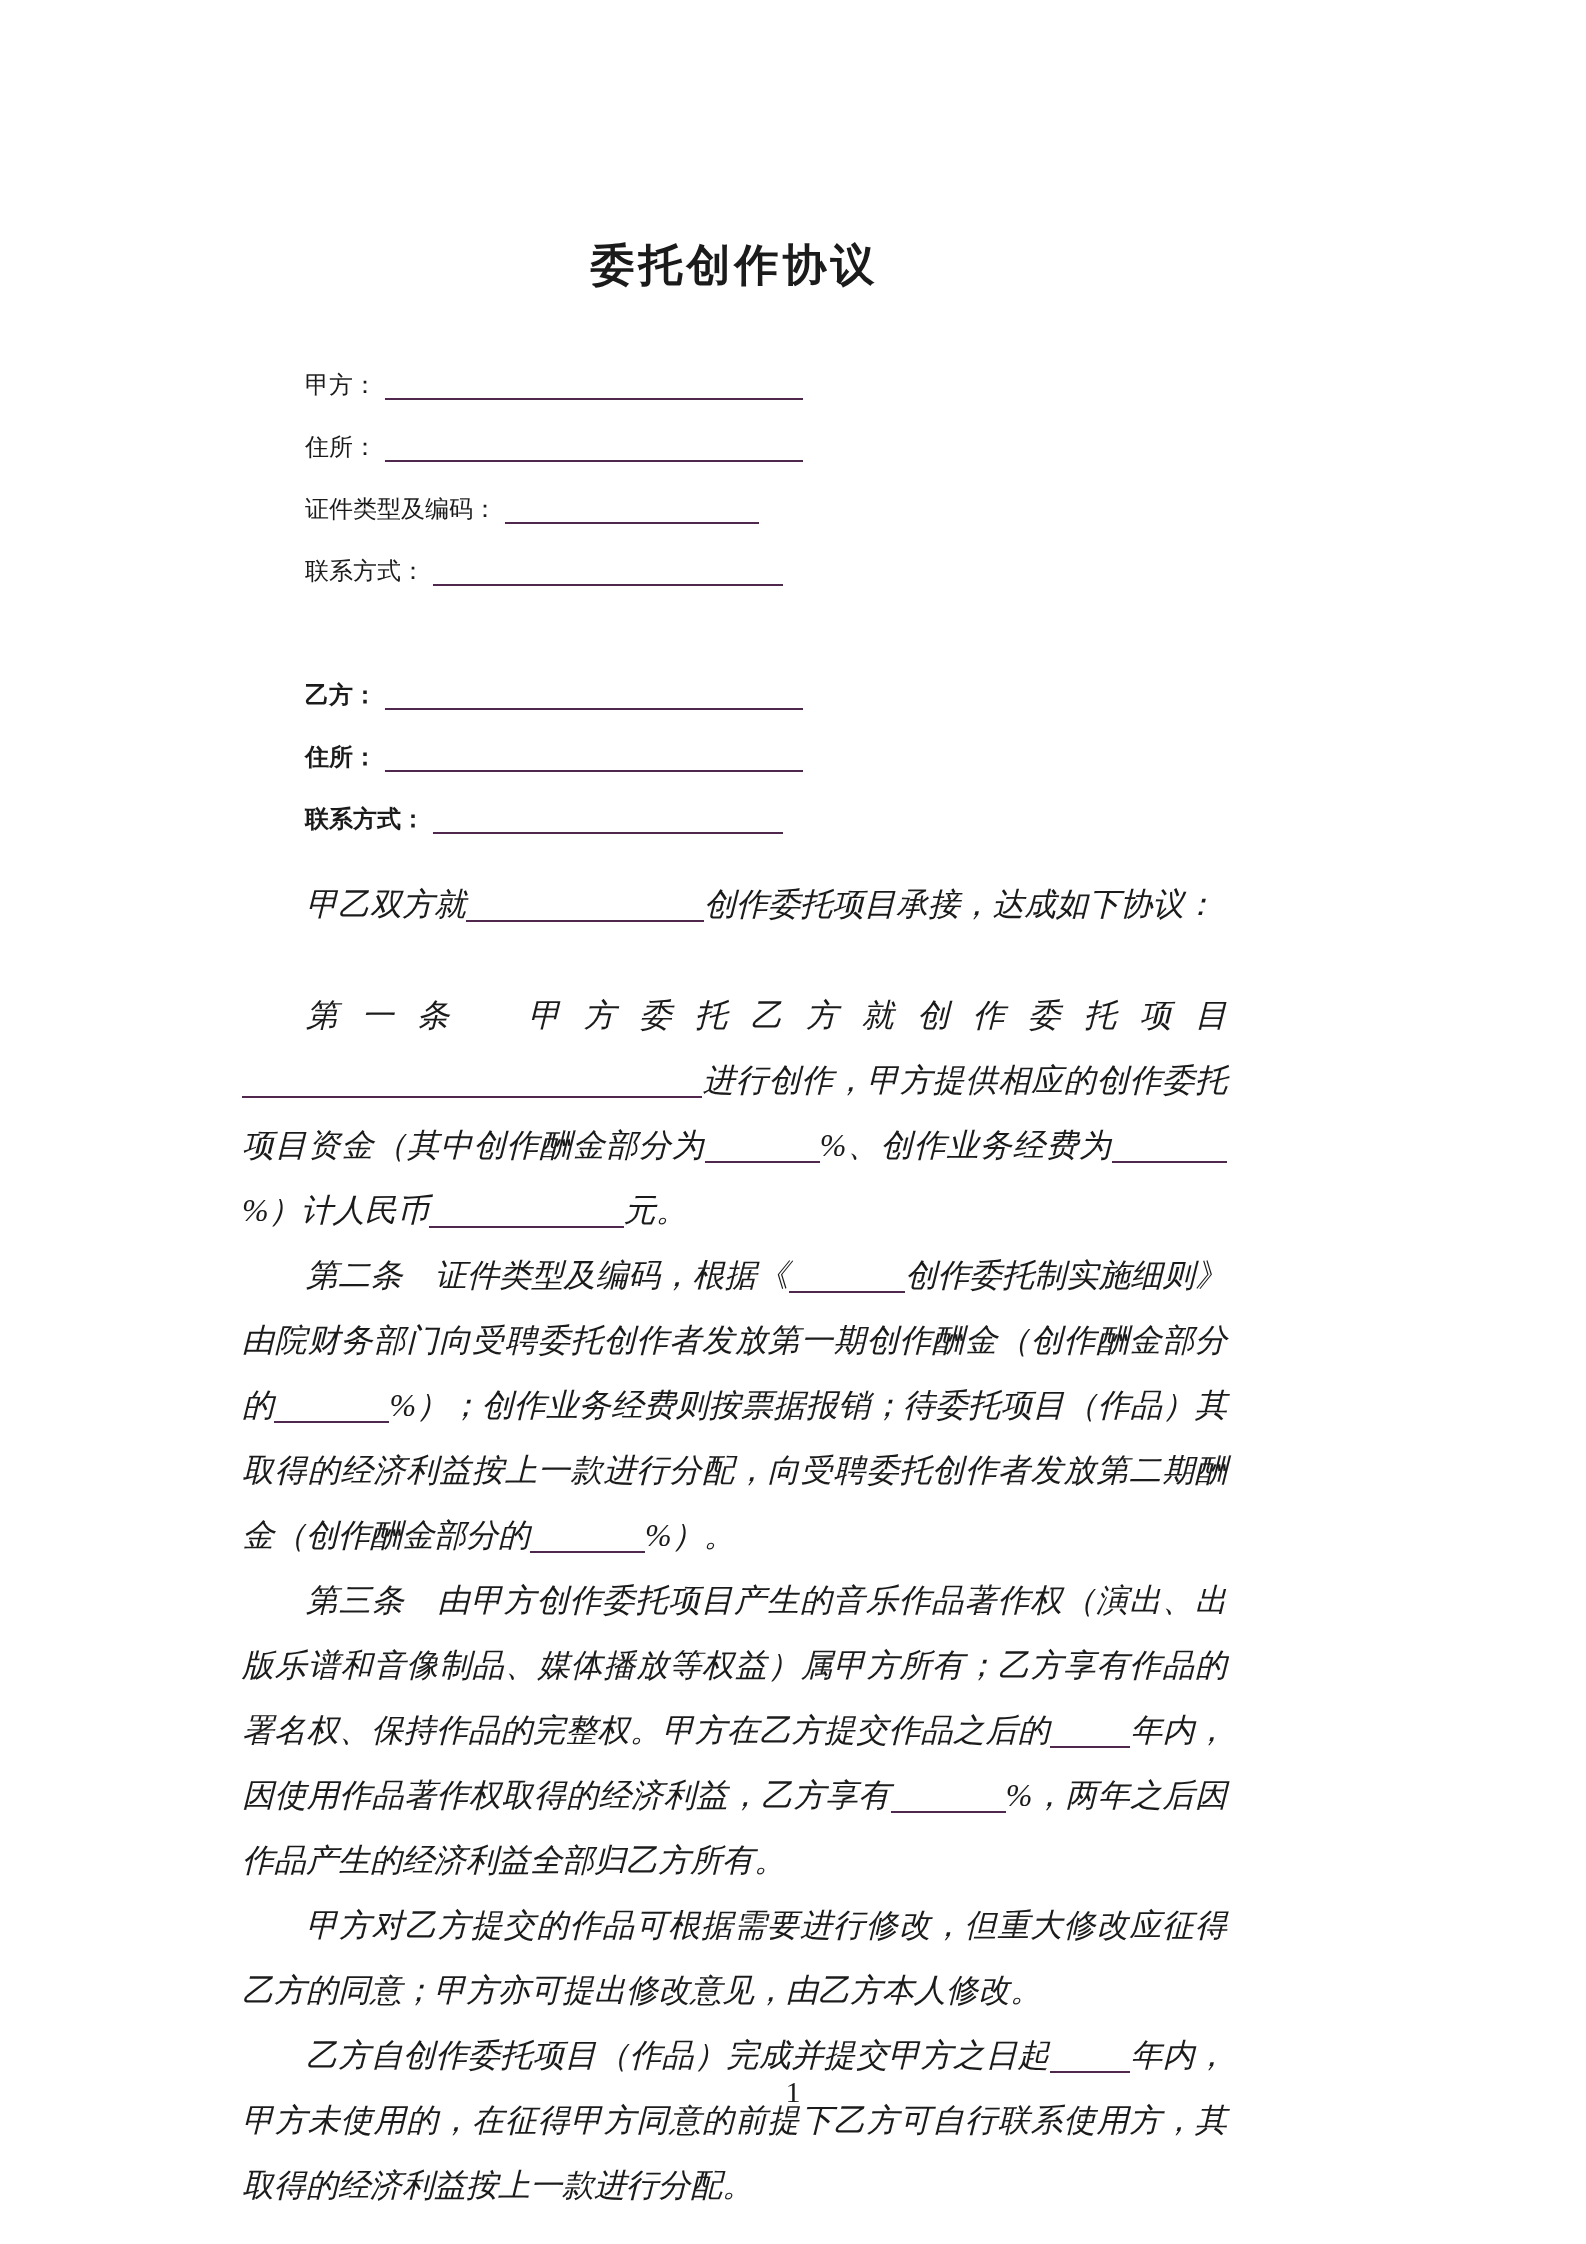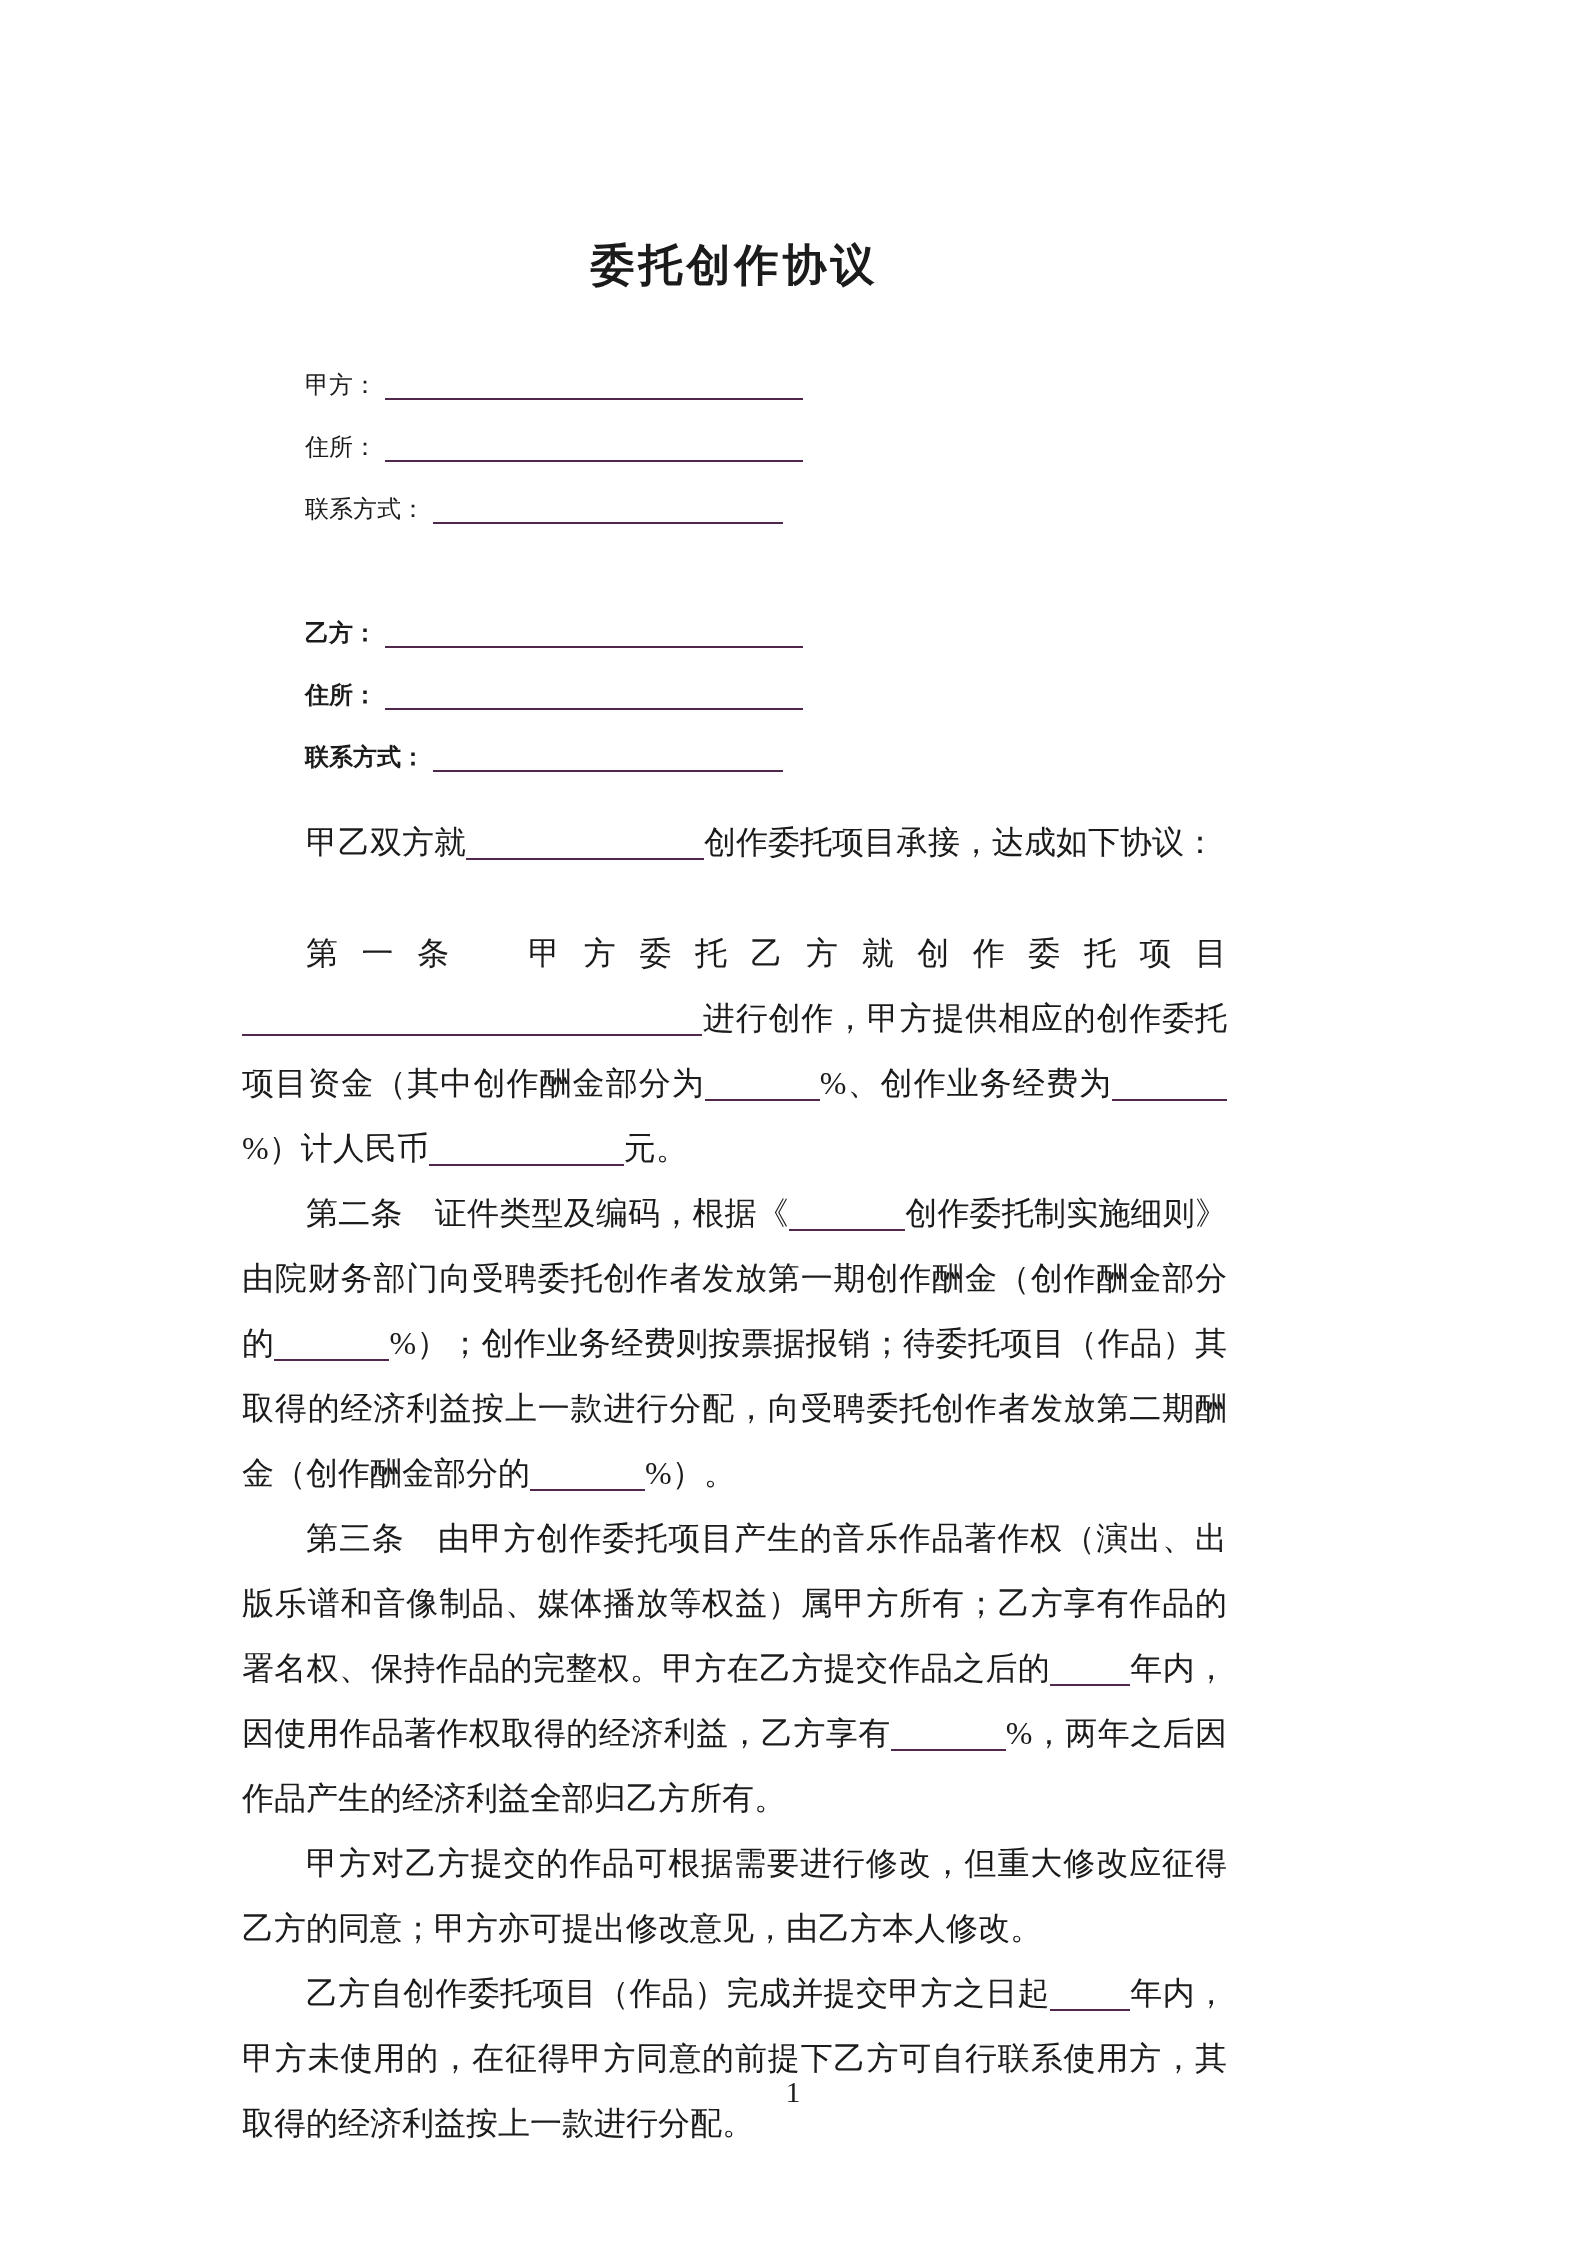--- a/index.html
+++ b/index.html
@@ -39,20 +39,21 @@
     height: 36px;
     vertical-align: -7px;
     border-bottom: 2px solid var(--underline-color, #50284e);
   }
   .field-row .blank { margin-left: 8px; }
   .para {
     font-size: 32px;
     line-height: 65px;
     text-align: justify;
     text-indent: 64px;
+    font-style: italic;
   }
   .intro { margin-top: 22px; margin-bottom: 46px; }
   .page-number {
     position: absolute;
     top: 2072px;
     left: 0;
     width: 1586px;
     text-align: center;
     font-size: 30px;
     line-height: 40px;
@@ -60,20 +61,21 @@
 </style>
 </head>
 <body style="color: rgb(27, 27, 27);">
 
 <div class="page">
   <h1 class="title">委托创作协议</h1>
 
   <div class="fields" id="party-a">
       <div class="field-row"><span>甲方：</span><span class="blank" style="width: 418px;"></span></div>
       <div class="field-row"><span>住所：</span><span class="blank" style="width: 418px;"></span></div>
+      <div class="field-row"><span>证件类型及编码：</span><span class="blank" style="width: 254px;"></span></div>
       <div class="field-row"><span>联系方式：</span><span class="blank" style="width: 350px;"></span></div>
     </div>
   <div class="fields last" id="party-b">
       <div class="field-row"><span>乙方：</span><span class="blank" style="width: 418px;"></span></div>
       <div class="field-row"><span>住所：</span><span class="blank" style="width: 418px;"></span></div>
       <div class="field-row"><span>联系方式：</span><span class="blank" style="width: 350px;"></span></div>
     </div>
 
   <p class="para intro" id="intro"><span>甲乙双方就</span><span class="blank" style="width: 238px;"></span><span>创作委托项目承接，达成如下协议：</span></p>
 

